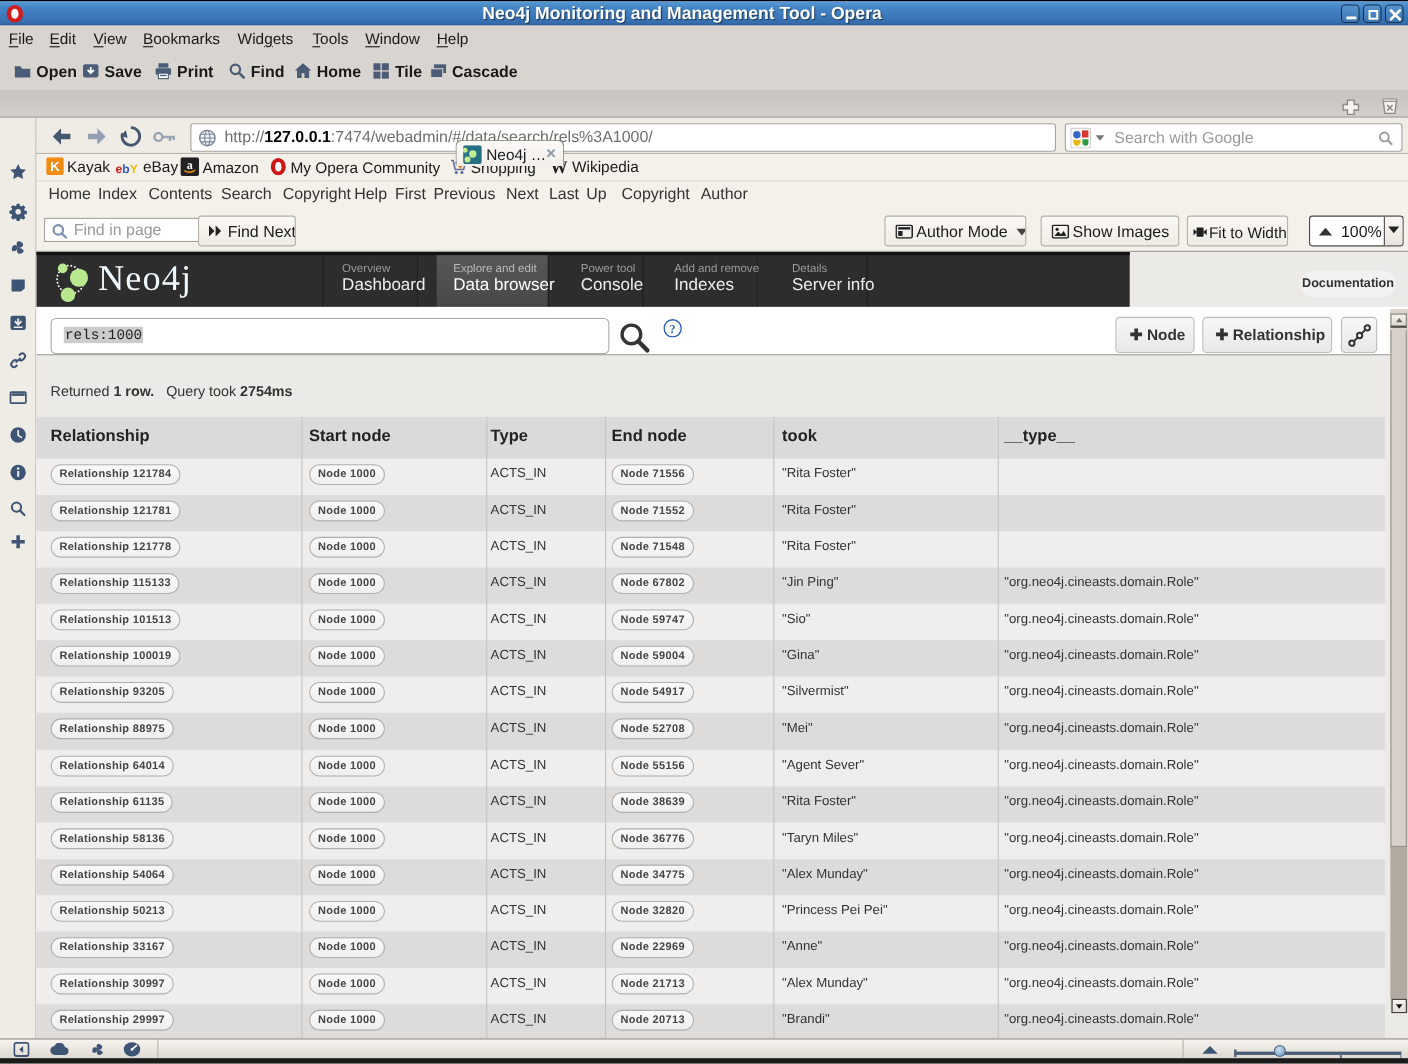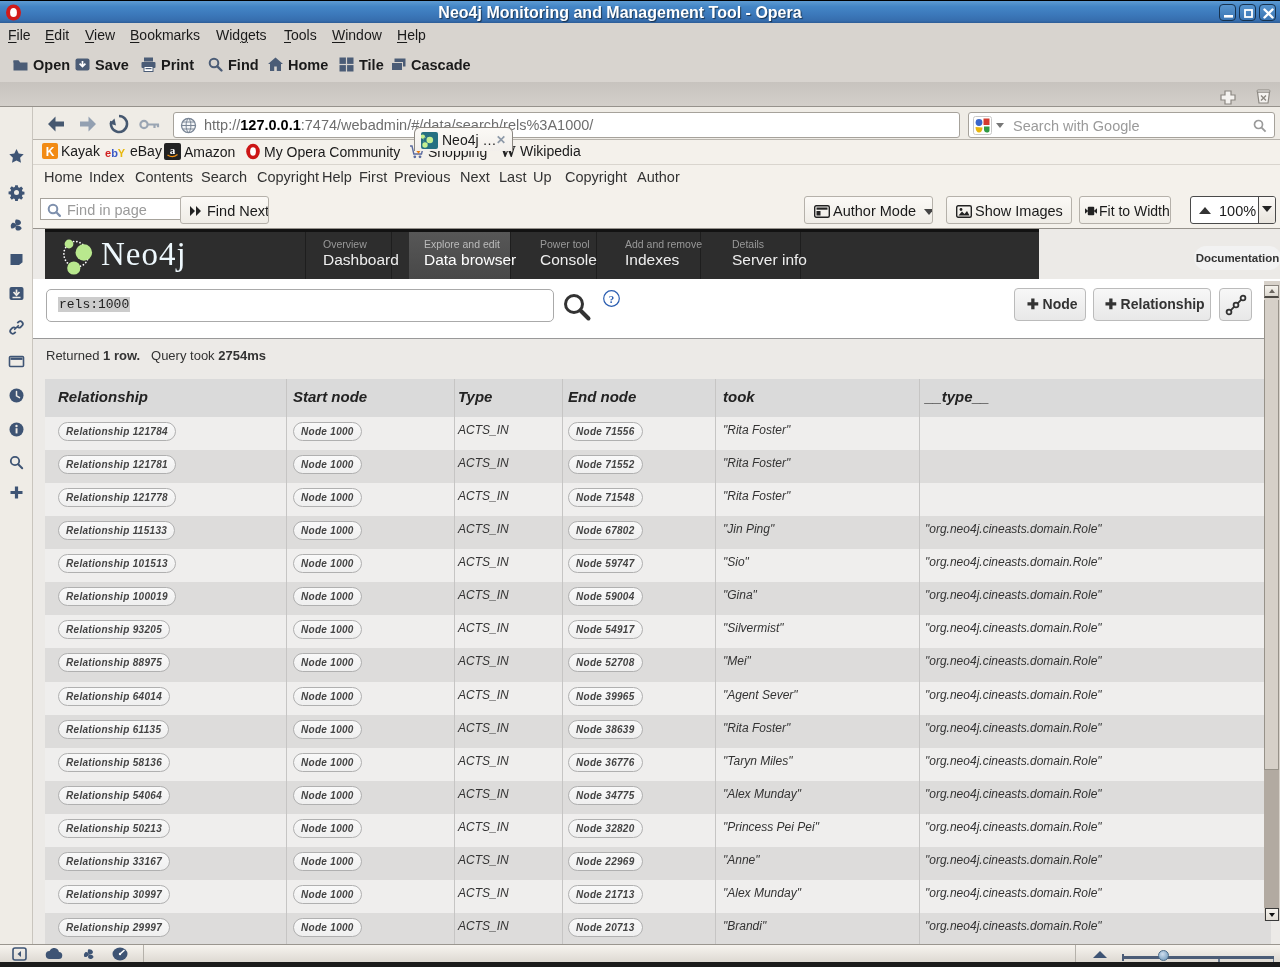--- a/index.html
+++ b/index.html
@@ -83,46 +83,46 @@
 
 
 #sidebar { position:absolute; left:0; top:107px; width:33px; height:837px; background:#efece6;
   border-right:1px solid #c9c5be; }
 .sic { position:absolute; left:8px; }
 
 
 #page { position:absolute; left:33px; top:229px; width:1247px; height:715px; background:#eceae7; overflow:hidden; }
 
 #n4jheader { position:absolute; left:0; top:0; width:994px; height:50px;
-  background:#2d2d2d; border-top:3px solid #121212;margin-left:12px; }
+  background:#2d2d2d; border-top:3px solid #121212; }
 .htab { position:absolute; top:0; height:47px; color:#ddd; border-right:1px solid #1e1e1e; white-space:nowrap; overflow:visible; }
 .htab:first-of-type { border-left:1px solid #1e1e1e; }
 .htab .small { display:block; font-size:10.5px; color:#999; margin-top:6px; }
 .htab .big { display:block; font-size:15.5px; color:#eee; margin-top:1px; }
 .htab.hactive { background:linear-gradient(#575757,#484848); color:#fff; }
 .htab.hactive .small { color:#bbb; }
 .htab.hactive .big { color:#fff; }
 #docbtn { position:absolute; left:1149px; top:14px; width:87px; height:24px; background:#f2f2f2;
   border-radius:12px; text-align:center; font-size:11.5px; font-weight:bold; color:#333; line-height:24px; }
 
-#searchrow { position:absolute; left:0; top:50px; width:1247px; height:60px; background:#fff;
+#searchrow { position:absolute; left:0; top:50px; width:1247px; height:44px; background:#fff;
   border-bottom:1px solid #999; }
 #qinput { position:absolute; left:13px; top:10px; width:508px; height:33px; border:1px solid #aaa;
   border-radius:5px; background:#fff; }
 #qinput span { position:absolute; left:11px; top:7px; font-family:"Liberation Mono",monospace;
   font-size:13px; color:#222; background:#ccc; padding:0 1px; }
 #helpico { position:absolute; left:570px; top:11px; }
 
 .nbtn { position:absolute; top:9px; height:33px; border:1px solid #bbb; border-radius:4px;
   background:linear-gradient(#f7f7f7,#e8e8e8); font-weight:bold; font-size:15px; color:#333; white-space:nowrap; }
 
 #infoline { position:absolute; left:13px; top:119px; font-size:13px; color:#333; }
 
 
-#tbl { position:absolute; left:12px; top:150px; width:1226px;font-style:italic; }
+#tbl { position:absolute; left:0; top:150px; width:1226px; }
 .thead { position:relative; height:38px; background:#dadada; font-weight:bold; font-size:15px; color:#222; }
 .thead div { position:absolute; top:9px; }
 .trow { position:relative; height:33.07px; font-size:12px; color:#333; }
 .trow.odd { background:#efeeed; }
 .trow.even { background:#dddcdb; }
 .trow > div { position:absolute; top:0; height:33.07px; }
 .c1 { left:13px; } .c2 { left:248px; } .c3 { left:413px; top:6px !important; }
 .c4 { left:523px; } .c5 { left:678px; top:6px !important; } .c6 { left:880px; top:6px !important; }
 .colsep { position:absolute; top:0; bottom:0; width:1px; background:#c6c5c4; }
 .pill { display:inline-block; margin-top:5px; height:19px; line-height:18px; padding:0 7px;
@@ -694,21 +694,21 @@
 <div class="c2"><span class="pill">Node 1000</span></div>
 <div class="c3">ACTS_IN</div>
 <div class="c4"><span class="pill">Node 52708</span></div>
 <div class="c5">"Mei"</div>
 <div class="c6">"org.neo4j.cineasts.domain.Role"</div>
 </div>
 <div class="trow odd">
 <div class="c1"><span class="pill">Relationship 64014</span></div>
 <div class="c2"><span class="pill">Node 1000</span></div>
 <div class="c3">ACTS_IN</div>
-<div class="c4"><span class="pill">Node 39965</span></div>
+<div class="c4"><span class="pill">Node 55156</span></div>
 <div class="c5">"Agent Sever"</div>
 <div class="c6">"org.neo4j.cineasts.domain.Role"</div>
 </div>
 <div class="trow even">
 <div class="c1"><span class="pill">Relationship 61135</span></div>
 <div class="c2"><span class="pill">Node 1000</span></div>
 <div class="c3">ACTS_IN</div>
 <div class="c4"><span class="pill">Node 38639</span></div>
 <div class="c5">"Rita Foster"</div>
 <div class="c6">"org.neo4j.cineasts.domain.Role"</div>

